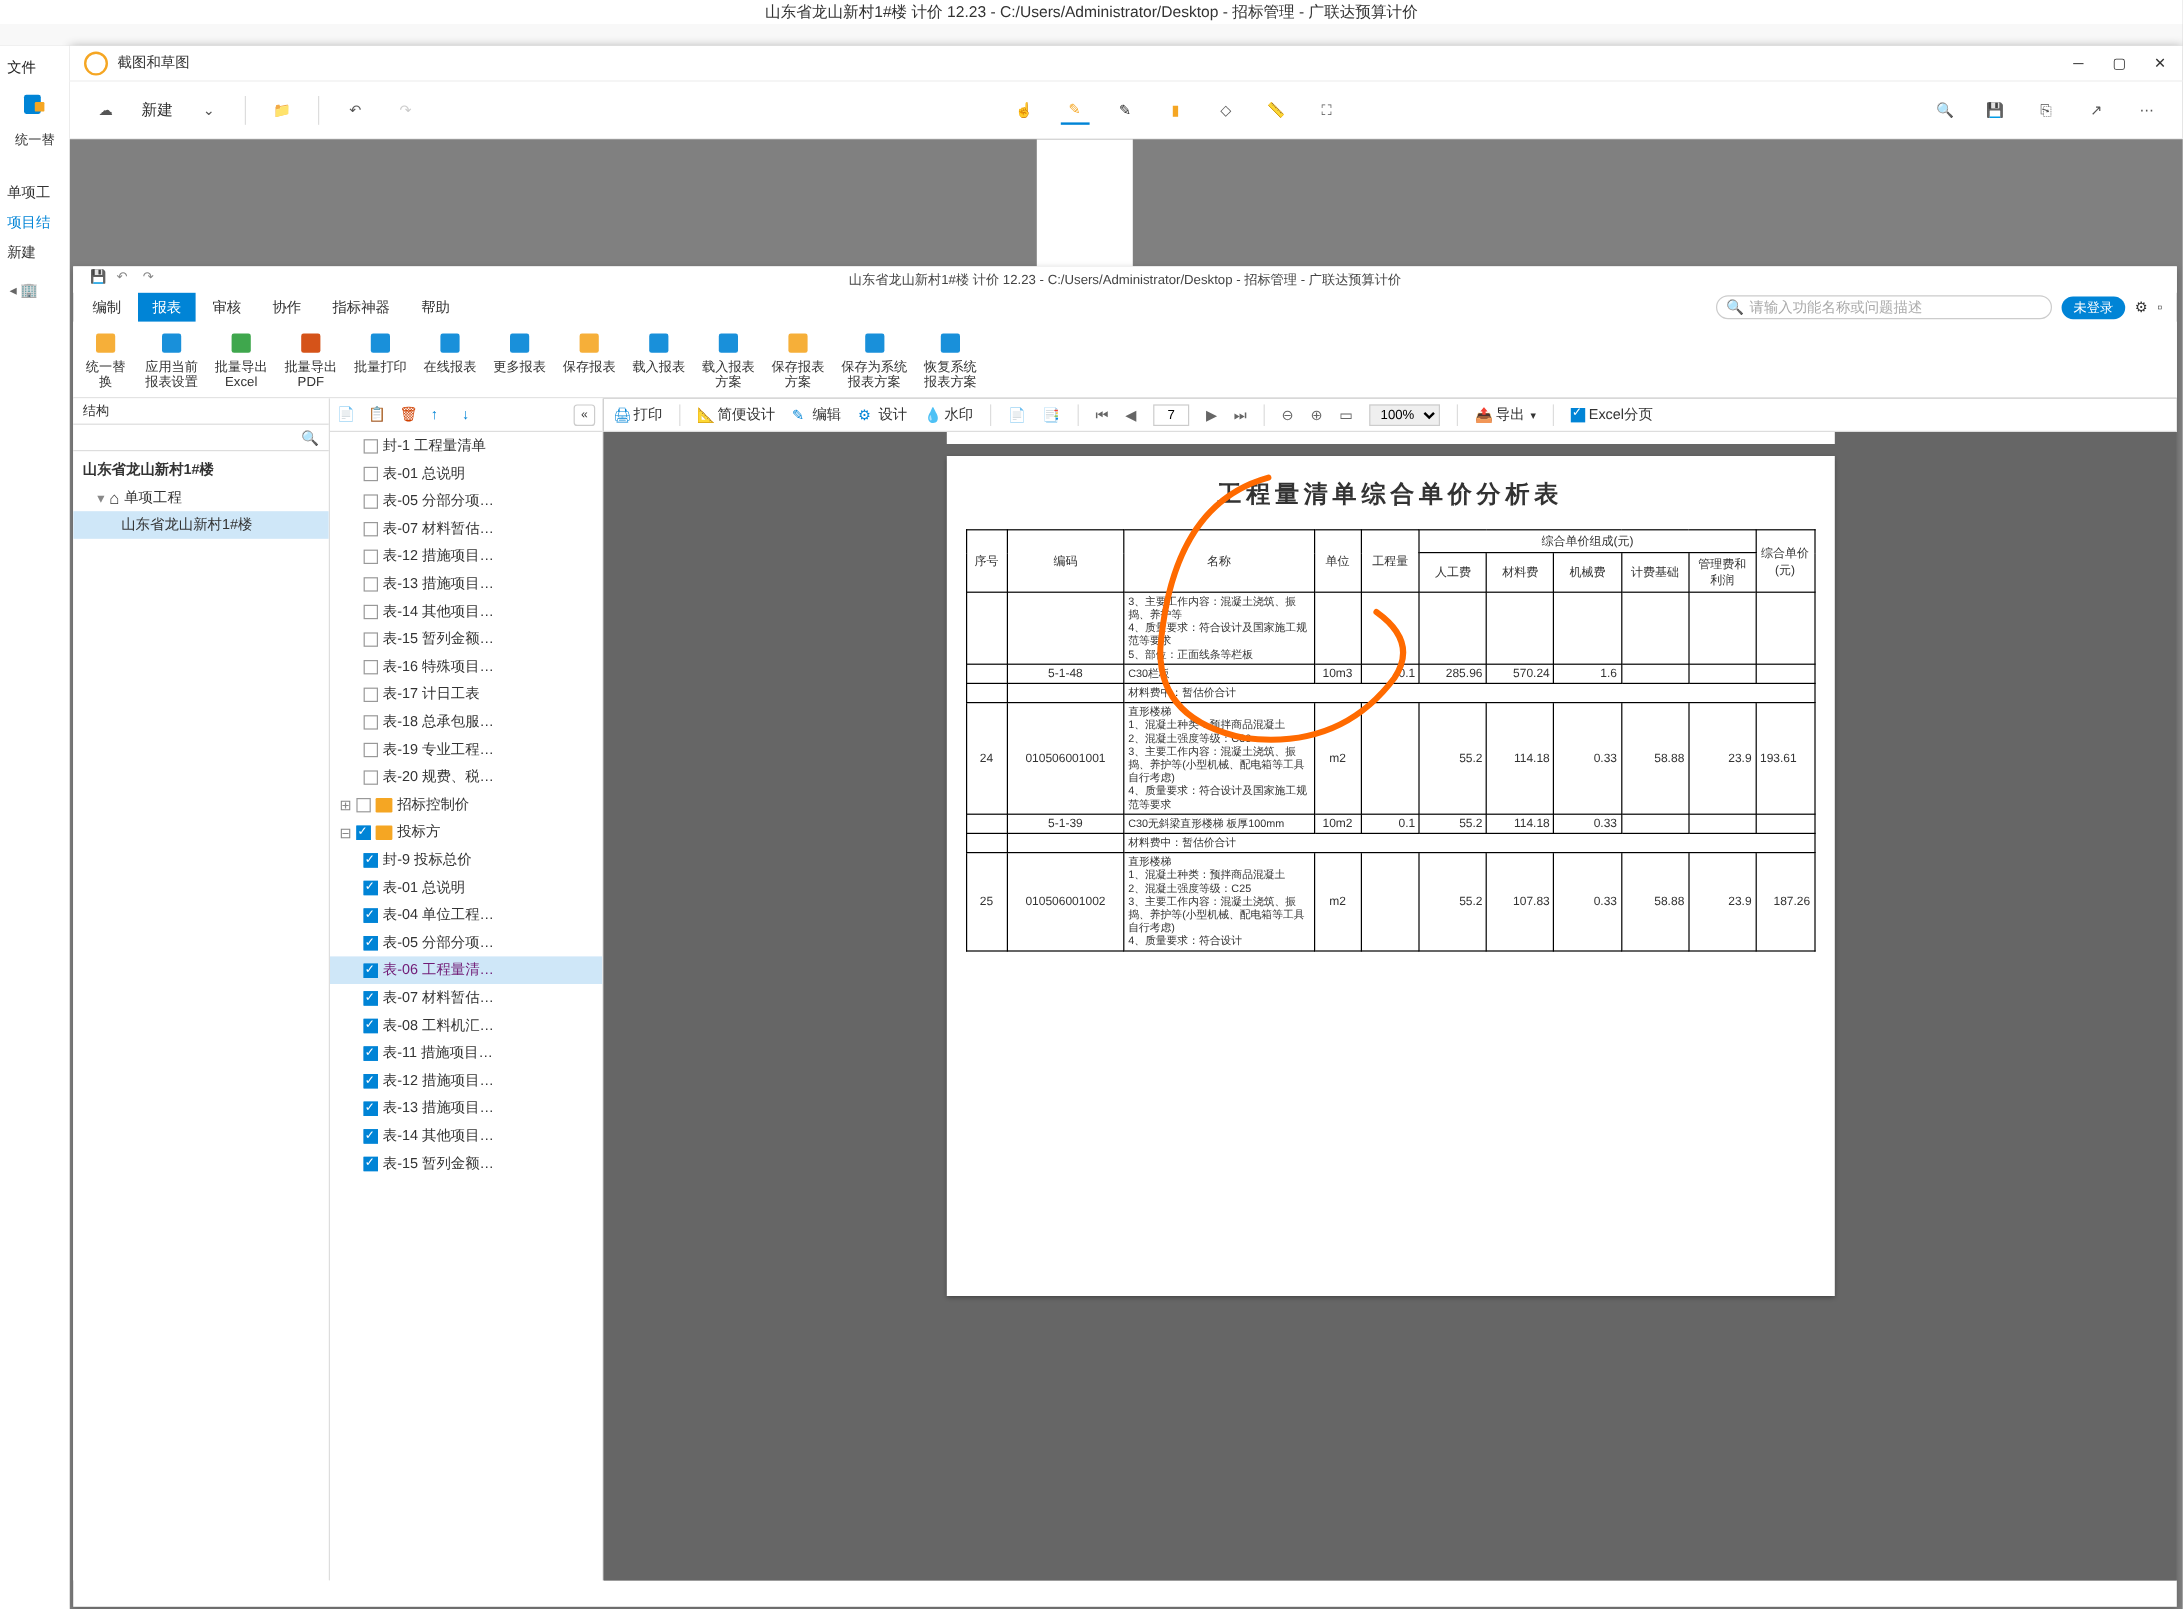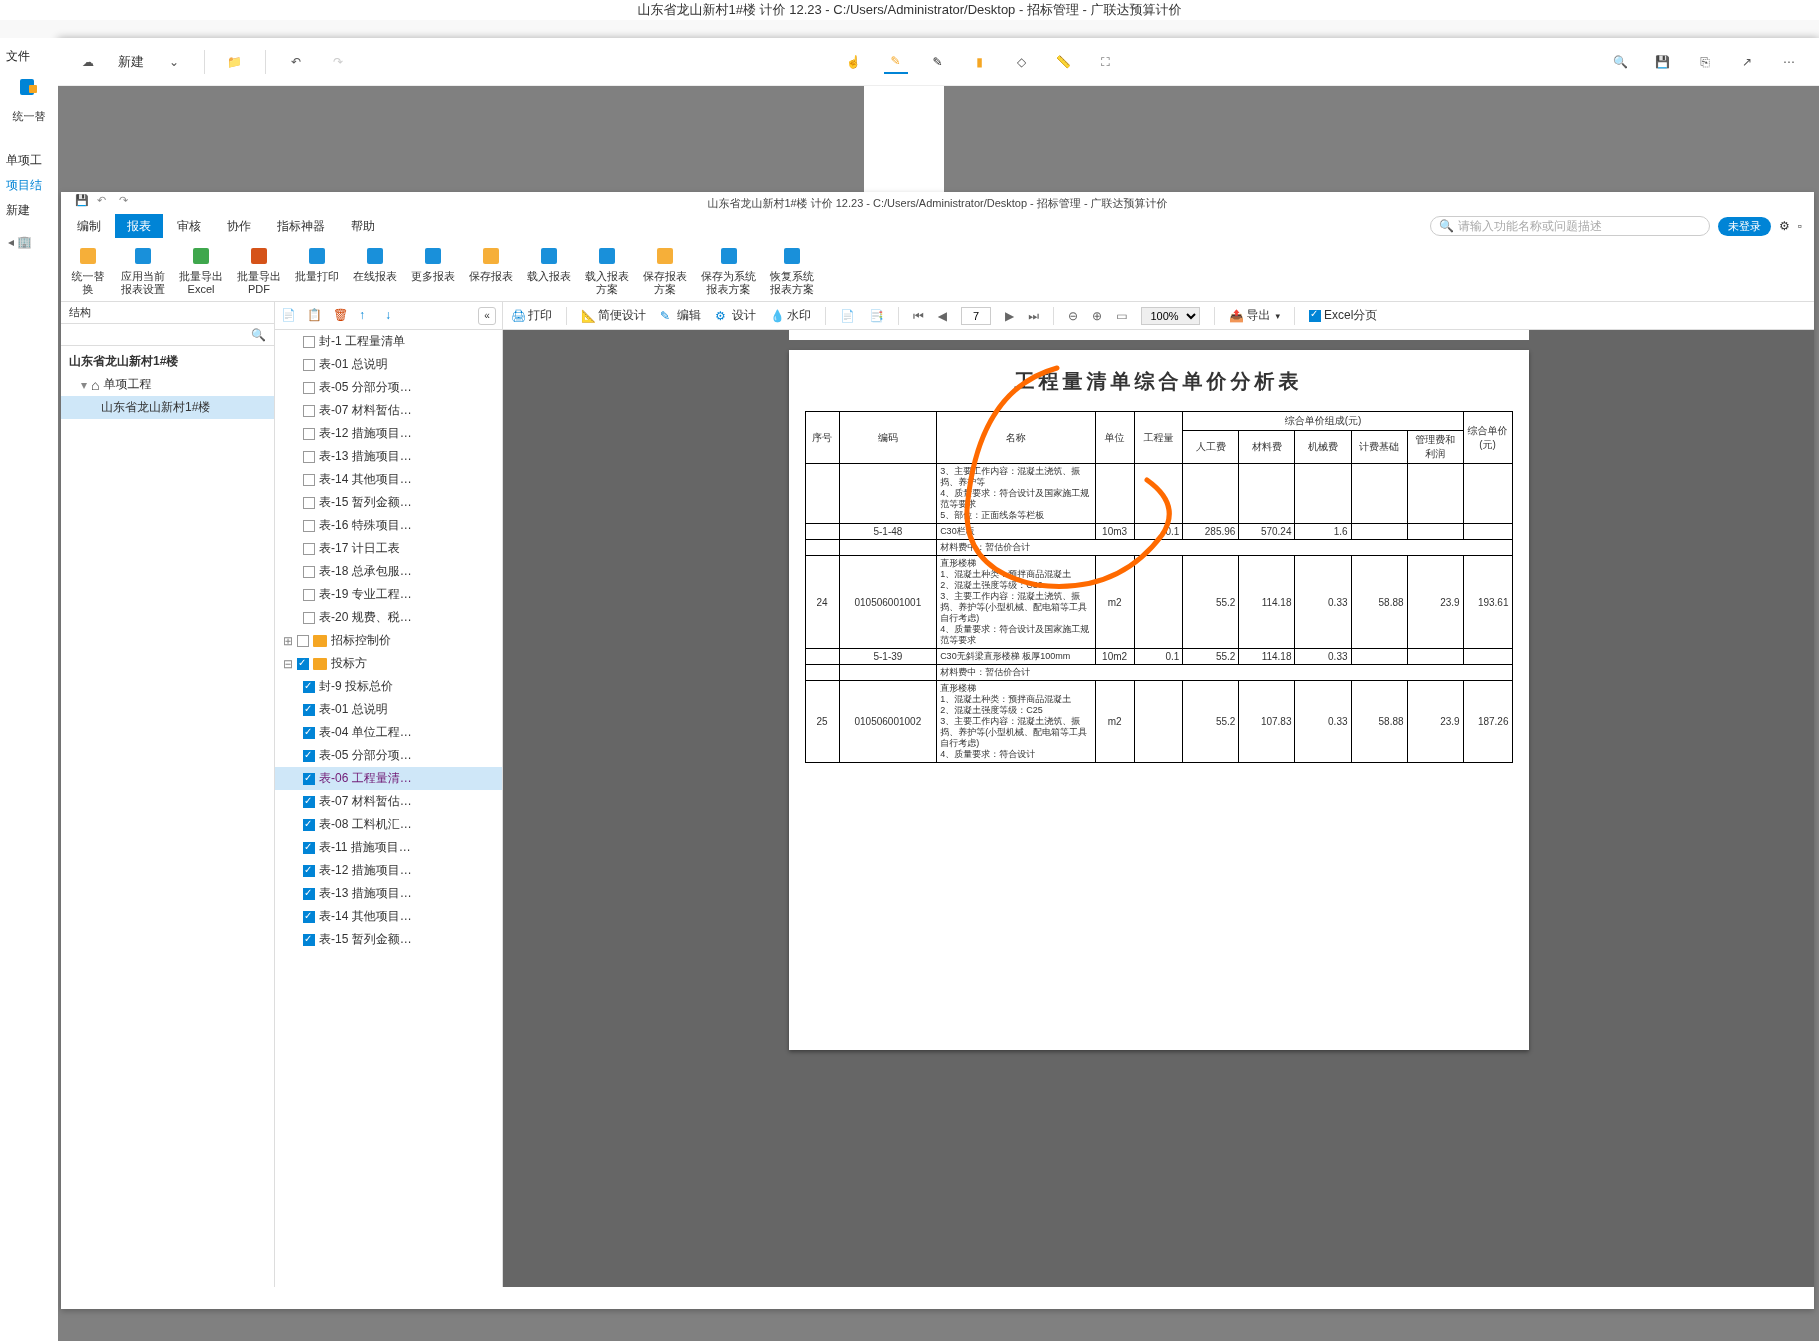--- a/index.html
+++ b/index.html
@@ -108,20 +108,31 @@
     <div class="menu-item" style="text-align:center;font-size:11px">统一替</div>
     <div style="height:20px"></div>
     <div class="menu-item">单项工</div>
     <div class="menu-item" style="color:#0084d6">项目结</div>
     <div class="menu-item">新建</div>
     <div style="height:12px"></div>
     <div style="padding-left:8px;color:#666">◂ 🏢</div>
   </div>
 
   <div class="snip-window">
+    <div class="snip-titlebar">
+      <div class="left">
+        <div class="logo"></div>
+        <span>截图和草图</span>
+      </div>
+      <div class="right">
+        <div class="btn">─</div>
+        <div class="btn">▢</div>
+        <div class="btn">✕</div>
+      </div>
+    </div>
     <div class="snip-toolbar">
       <div class="tool">☁</div>
       <span style="font-size:13px">新建</span>
       <div class="tool">⌄</div>
       <div class="divider"></div>
       <div class="tool">📁</div>
       <div class="divider"></div>
       <div class="tool">↶</div>
       <div class="tool" style="color:#ccc">↷</div>
       <div class="spacer"></div>
@@ -526,21 +537,21 @@
                         <td>24</td>
                         <td>010506001001</td>
                         <td class="name-cell">直形楼梯<br>1、混凝土种类：预拌商品混凝土<br>2、混凝土强度等级：C30<br>3、主要工作内容：混凝土浇筑、振捣、养护等(小型机械、配电箱等工具自行考虑)<br>4、质量要求：符合设计及国家施工规范等要求</td>
                         <td>m2</td>
                         <td style="text-align:right"></td>
                         <td style="text-align:right">55.2</td>
                         <td style="text-align:right">114.18</td>
                         <td style="text-align:right">0.33</td>
                         <td style="text-align:right">58.88</td>
                         <td style="text-align:right">23.9</td>
-                        <td style="text-align:right">193.61</td>
+                        <td style="text-align:left">193.61</td>
                       </tr>
                       <tr>
                         <td></td>
                         <td>5-1-39</td>
                         <td class="name-cell">C30无斜梁直形楼梯 板厚100mm</td>
                         <td>10m2</td>
                         <td style="text-align:right">0.1</td>
                         <td style="text-align:right">55.2</td>
                         <td style="text-align:right">114.18</td>
                         <td style="text-align:right">0.33</td>

